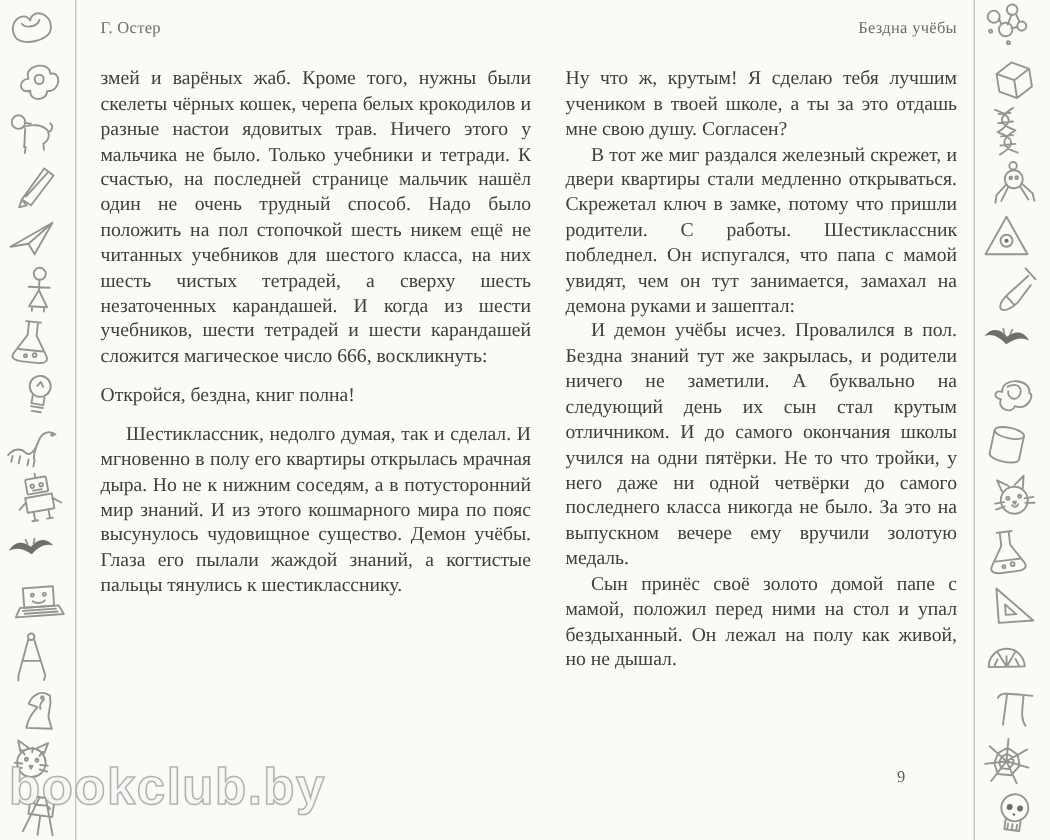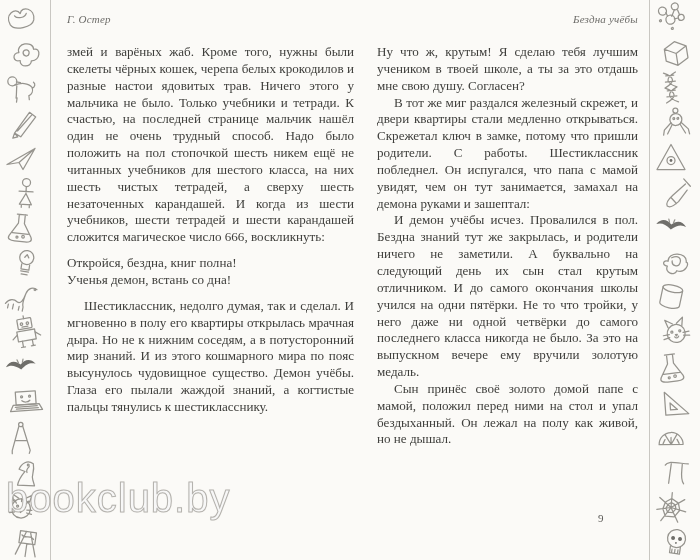--- a/index.html
+++ b/index.html
@@ -8,21 +8,21 @@
     background:#fbfaf7;
     font-family:"Liberation Serif","DejaVu Serif",serif;
   }
   
   .strip{position:absolute;top:0;height:560px;width:50px;}
   .strip.left{left:0;border-right:1px solid #c9c7c2;}
   .strip.right{right:0;border-left:1px solid #c9c7c2;}
   .strip svg{display:block;}
   
   .running-head{
-    position:absolute;top:13px;font-style:italic;font-size:11px;color:#6e6d6a;
+    position:absolute;top:13px;font-size:11px;color:#6e6d6a;
     letter-spacing:.2px;
   }
   .running-head.left{left:67px;}
   .running-head.right{left:377px;width:261px;text-align:right;}
   
   .text-col{
     position:absolute;top:44px;
     font-size:13.1px;line-height:16.85px;color:#3e3e3b;
     text-align:justify;
   }
@@ -31,23 +31,23 @@
   .para{margin:0;}
   .para.indent{text-indent:17px;}
   .verse{margin:9px 0 9px 0;font-size:13.1px;}
   .verse-line{line-height:16.85px;}
   
   .page-number{
     position:absolute;left:598px;top:512px;font-size:11px;color:#5c5b58;
   }
   
   .watermark{
-    position:absolute;left:6px;top:476px;z-index:5;
+    position:absolute;left:6px;top:506px;z-index:5;
     font-family:"Liberation Sans","DejaVu Sans",sans-serif;
-    font-size:40px;font-weight:normal;letter-spacing:1px;
+    font-size:34px;font-weight:bold;letter-spacing:1px;
     color:rgba(255,255,255,0.88);
     -webkit-text-stroke:1px rgba(160,158,152,0.75);
     text-shadow:0 0 1px rgba(150,148,142,0.6);
   }
 </style>
 </head>
 <body>
 
 <div>
 
@@ -203,21 +203,20 @@
       </svg>
   </aside>
 
   <div class="running-head left">Г. Остер</div>
   <div class="running-head right">Бездна учёбы</div>
 
   <div class="text-col" id="left-col">
       <p class="para">змей и варёных жаб. Кроме того, нужны были скелеты чёрных кошек, черепа белых крокодилов и разные настои ядовитых трав. Ничего этого у мальчика не было. Только учебники и тетради. К счастью, на последней странице мальчик нашёл один не очень трудный способ. Надо было положить на пол стопочкой шесть никем ещё не читанных учебников для шестого класса, на них шесть чистых тетрадей, а сверху шесть незаточенных карандашей. И когда из шести учебников, шести тетрадей и шести карандашей сложится магическое число 666, воскликнуть:</p>
       <div class="verse">
         <div class="verse-line">Откройся, бездна, книг полна!</div>
-        <div class="verse-line">Ученья демон, встань со дна!</div>
       </div>
       <p class="para indent">Шестиклассник, недолго думая, так и сделал. И мгновенно в полу его квартиры открылась мрачная дыра. Но не к нижним соседям, а в потусторонний мир знаний. И из этого кошмарного мира по пояс высунулось чудовищное существо. Демон учёбы. Глаза его пылали жаждой знаний, а когтистые пальцы тянулись к шестикласснику.</p>
     </div>
   <div class="text-col" id="right-col">
       <p class="para">Ну что ж, крутым! Я сделаю тебя лучшим учеником в твоей школе, а ты за это отдашь мне свою душу. Согласен?</p>
       <p class="para indent">В тот же миг раздался железный скрежет, и двери квартиры стали медленно открываться. Скрежетал ключ в замке, потому что пришли родители. С работы. Шестиклассник побледнел. Он испугался, что папа с мамой увидят, чем он тут занимается, замахал на демона руками и зашептал:</p>
       <p class="para indent">И демон учёбы исчез. Провалился в пол. Бездна знаний тут же закрылась, и родители ничего не заметили. А буквально на следующий день их сын стал крутым отличником. И до самого окончания школы учился на одни пятёрки. Не то что тройки, у него даже ни одной четвёрки до самого последнего класса никогда не было. За это на выпускном вечере ему вручили золотую медаль.</p>
       <p class="para indent">Сын принёс своё золото домой папе с мамой, положил перед ними на стол и упал бездыханный. Он лежал на полу как живой, но не дышал.</p>
     </div>
 

